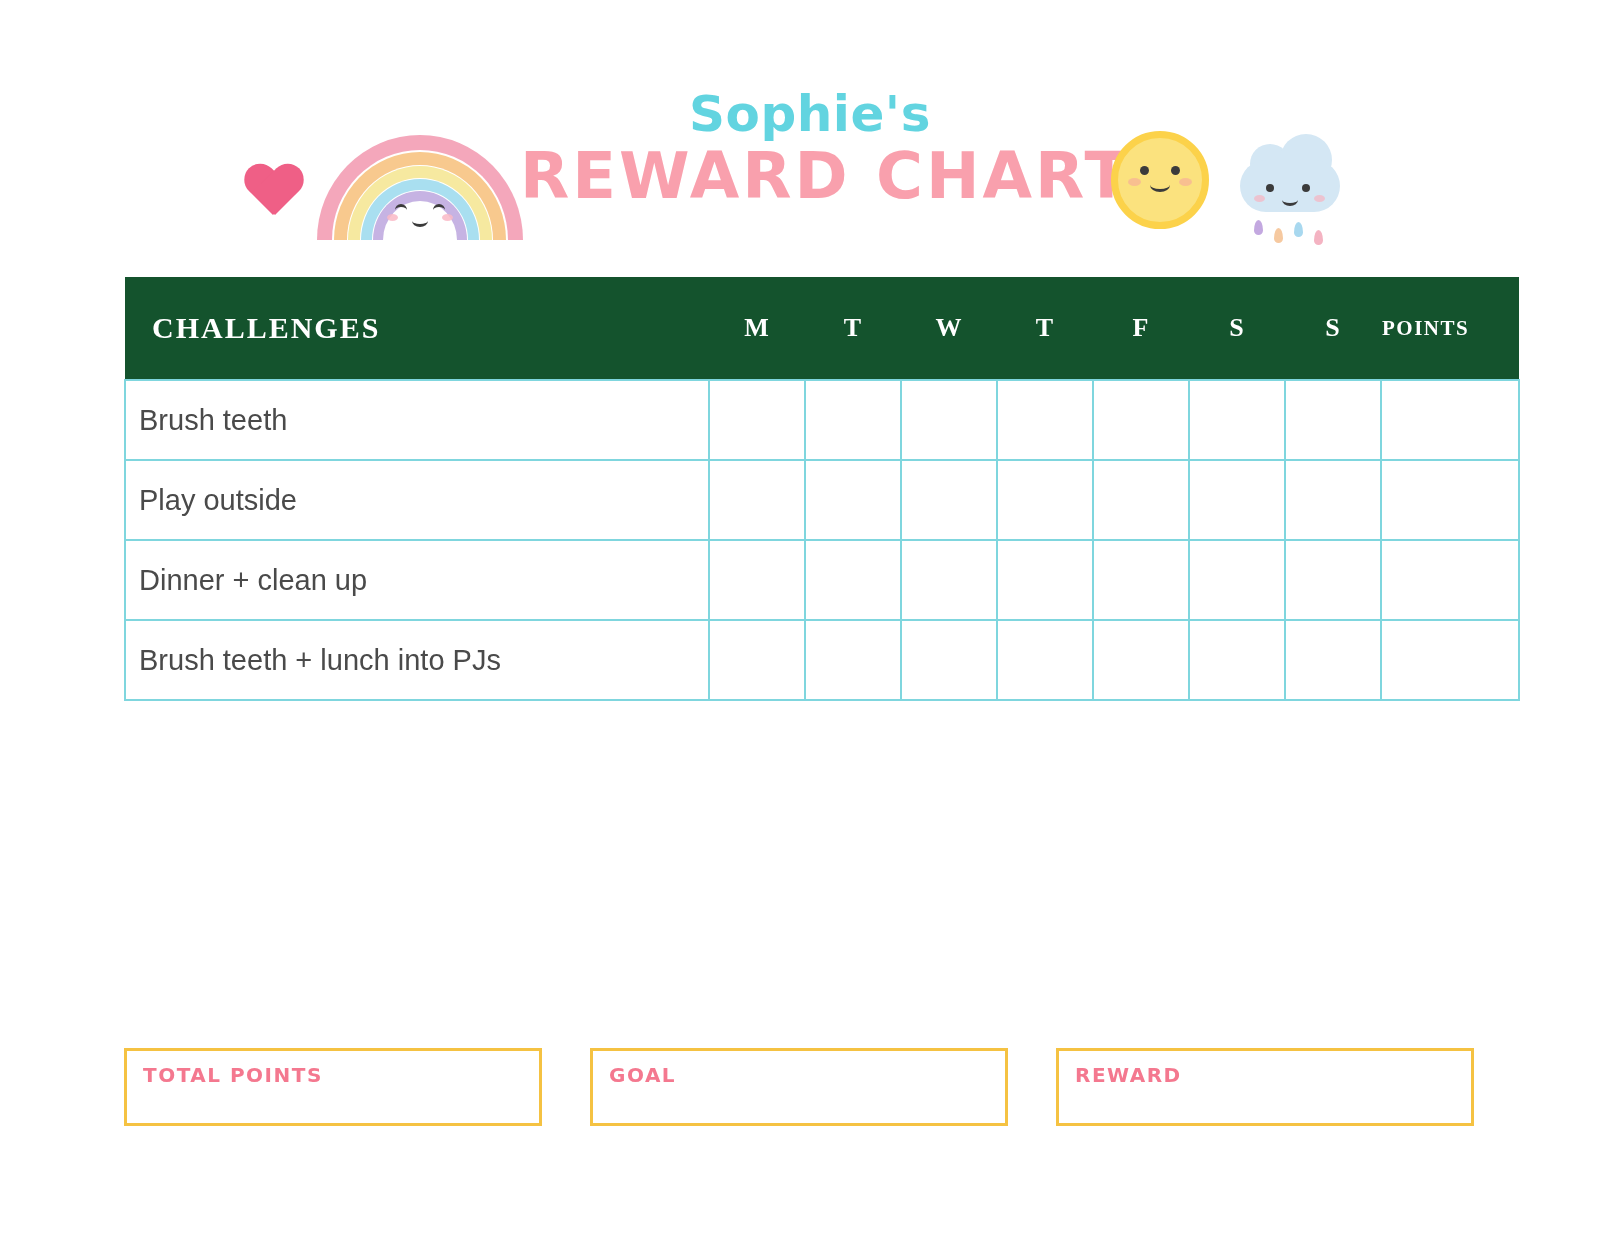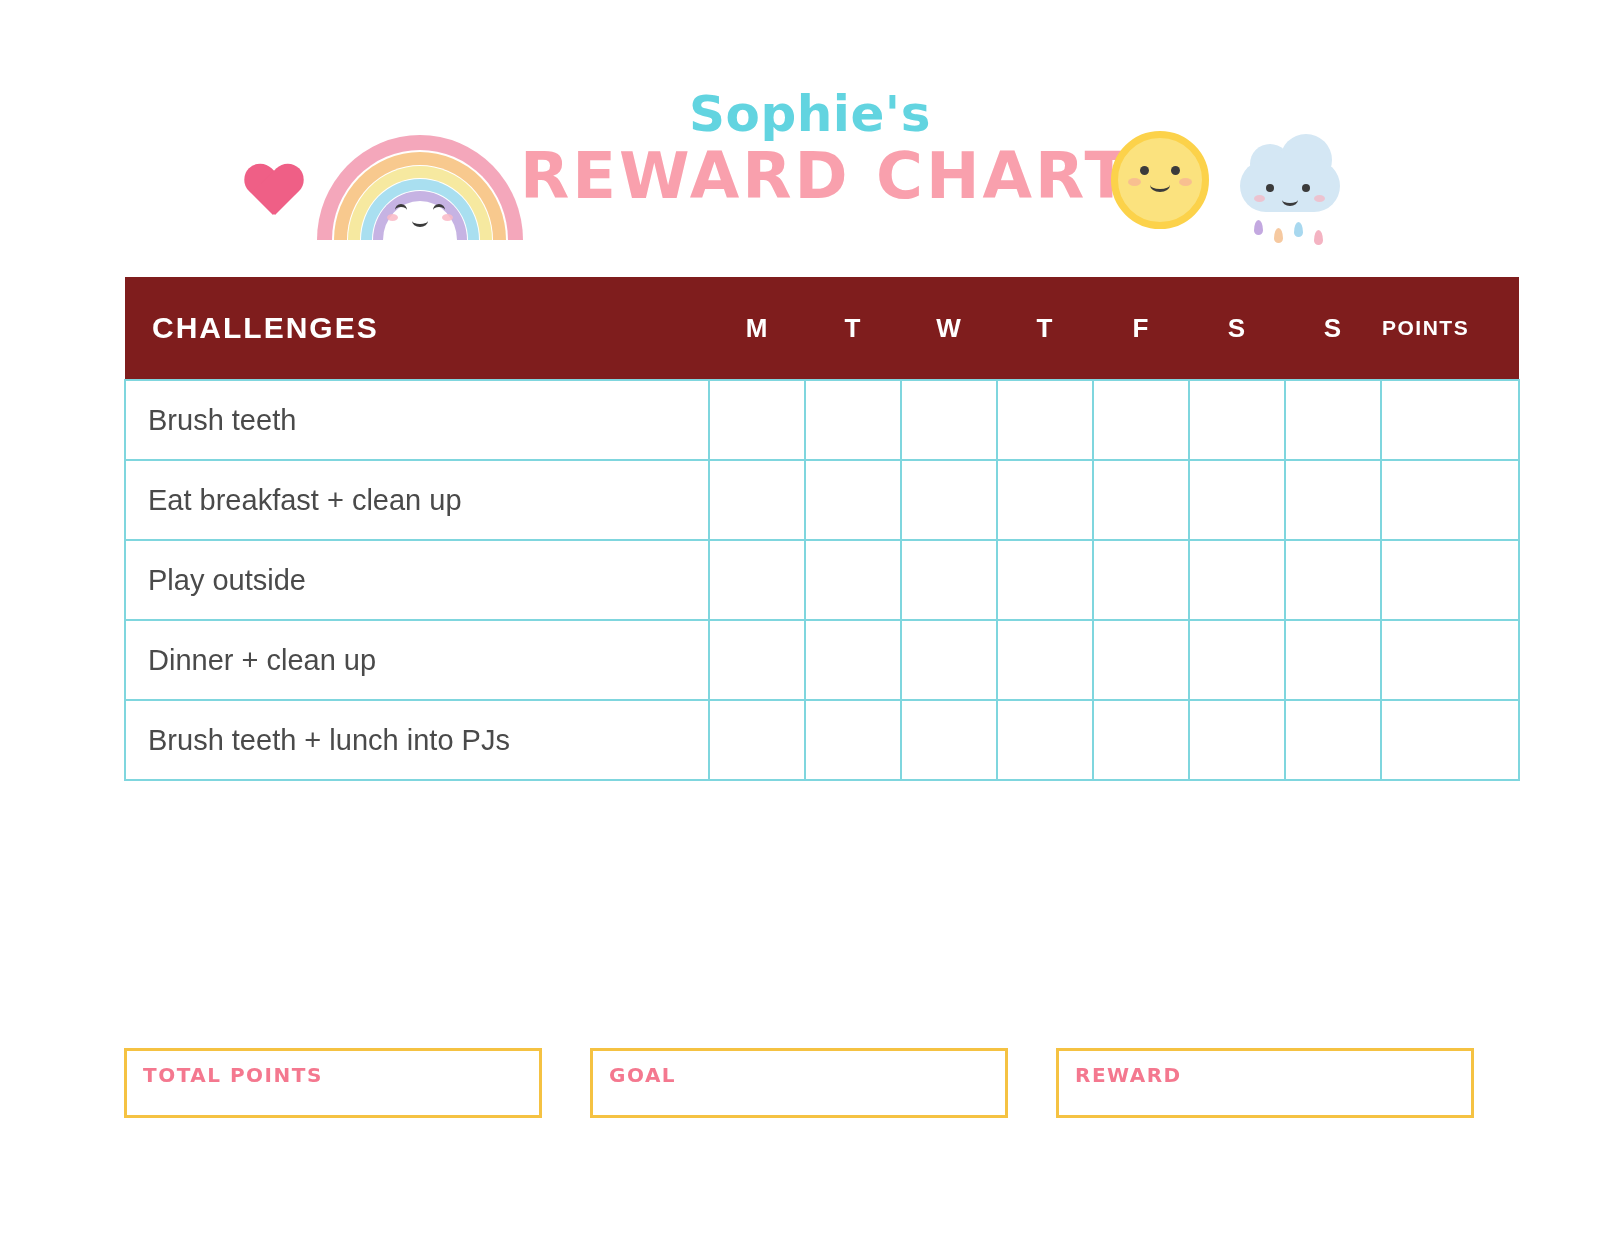--- a/index.html
+++ b/index.html
@@ -245,24 +245,24 @@
     left: 124px;
     top: 277px;
     width: 1350px;
   }
   table.chart {
     border-collapse: collapse;
     width: 1350px;
     table-layout: fixed;
   }
   table.chart thead th {
-    background: #7f1d1d;
+    background: #14532d;
     color: #ffffff;
     height: 100px;
-    font-family: Liberation Sans, sans-serif;
+    font-family: Liberation Serif, serif;
     font-weight: bold;
     border: none;
   }
   th.challenges-head {
     text-align: left;
     padding-left: 27px;
     font-size: 30px;
     letter-spacing: 2px;
   }
   th.day-head {
@@ -276,39 +276,39 @@
     text-align: left;
   }
   table.chart tbody td {
     border: 2px solid #7fd6de;
     height: 76px;
     background: #ffffff;
   }
   td.task {
     border-left: 2px solid #7fd6de;
     text-align: left;
-    padding-left: 22px;
+    padding-left: 13px;
     font-size: 29px;
     color: #4a4a4a;
     font-family: "Liberation Sans", sans-serif;
   }
   td.cell { }
 
   
   .footer {
     position: absolute;
     left: 124px;
     top: 1048px;
     width: 1350px;
     display: flex;
     justify-content: space-between;
   }
   .fbox {
     width: 418px;
-    height: 70px;
+    height: 78px;
     border: 3px solid #f5c242;
     box-sizing: border-box;
     position: relative;
   }
   .fbox .flabel {
     position: absolute;
     left: 16px;
     top: 12px;
     font-family: "DejaVu Sans", sans-serif;
     font-weight: bold;
@@ -412,31 +412,20 @@
           <td class="cell"></td>
           <td class="cell"></td>
           <td class="cell"></td>
           <td class="cell"></td>
           <td class="cell"></td>
           <td class="cell"></td>
           <td class="cell"></td>
           <td class="cell"></td>
         </tr>
         <tr>
-          <td class="task">Eat breakfast + clean up</td>
-          <td class="cell"></td>
-          <td class="cell"></td>
-          <td class="cell"></td>
-          <td class="cell"></td>
-          <td class="cell"></td>
-          <td class="cell"></td>
-          <td class="cell"></td>
-          <td class="cell"></td>
-        </tr>
-        <tr>
           <td class="task">Play outside</td>
           <td class="cell"></td>
           <td class="cell"></td>
           <td class="cell"></td>
           <td class="cell"></td>
           <td class="cell"></td>
           <td class="cell"></td>
           <td class="cell"></td>
           <td class="cell"></td>
         </tr>

